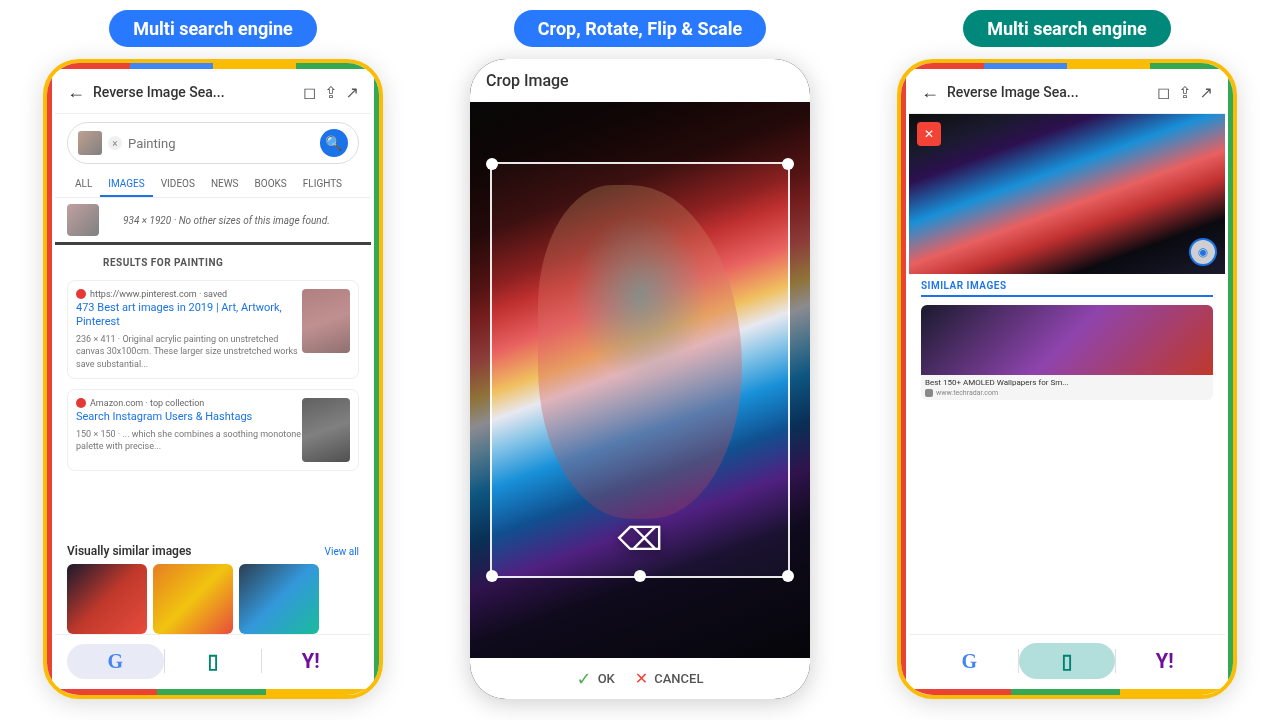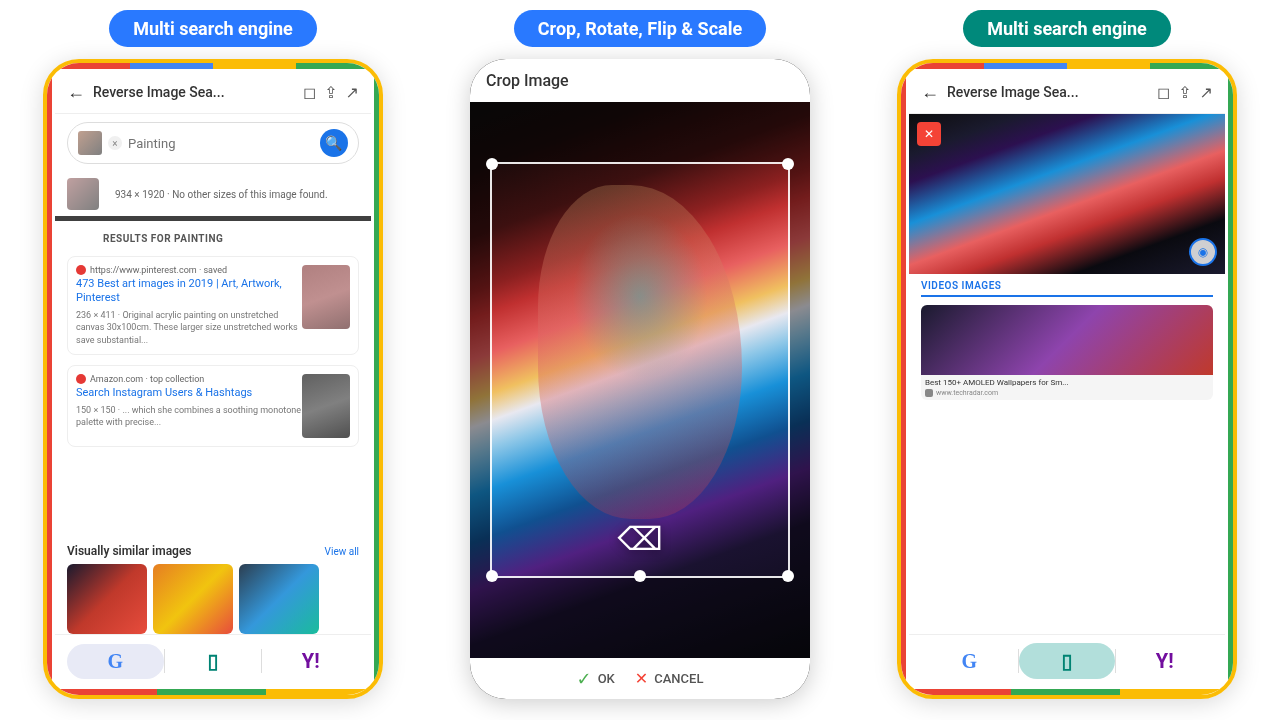--- a/index.html
+++ b/index.html
@@ -148,25 +148,26 @@
     .tab.active {
       color: #1a73e8;
       border-bottom: 2px solid #1a73e8;
     }
 
     
     .img-info {
       padding: 6px 12px;
       font-size: 10px;
       color: #666;
-      border-bottom: 5px solid #404040;
-      flex-shrink: 0;
-      display: flex;
-      align-items: center;
-      gap: 16px;
+      border-bottom: 3px solid #404040;
+      flex-shrink: 0;
+      display: flex;
+      align-items: center;
+      gap: 24px;
+      font-style: italic;
     }
     .img-info-thumb {
       width: 32px;
       height: 32px;
       background: linear-gradient(135deg, #c0a0a0, #808080);
       border-radius: 4px;
       flex-shrink: 0;
     }
 
     
@@ -522,20 +523,28 @@
 
       <div class="search-bar">
         <div class="search-thumb" style="background:linear-gradient(135deg,#c0a090,#808080);"></div>
         <div class="search-chip-x">×</div>
         <div class="search-input-fake">Painting</div>
         <div class="search-btn">
           <span class="search-btn-icon">🔍</span>
         </div>
       </div>
 
+      <div class="tabs">
+        <div class="tab">ALL</div>
+        <div class="tab active">IMAGES</div>
+        <div class="tab">VIDEOS</div>
+        <div class="tab">NEWS</div>
+        <div class="tab">BOOKS</div>
+        <div class="tab">FLIGHTS</div>
+      </div>
 
       <div class="img-info">
         <div class="img-info-thumb"></div>
         <span>934 × 1920 · No other sizes of this image found.</span>
       </div>
 
       <div style="padding:6px 12px 2px;">
         <span style="font-size:10px;color:#555;font-weight:700;letter-spacing:0.5px;margin-left:36px;">RESULTS FOR PAINTING</span>
       </div>
 
@@ -677,21 +686,21 @@
         <div style="position:absolute;top:8px;left:8px;">
           <div class="close-x">✕</div>
         </div>
 
         <div style="position:absolute;bottom:8px;right:8px;width:28px;height:28px;border:2px solid #1a73e8;border-radius:50%;background:rgba(255,255,255,0.8);display:flex;align-items:center;justify-content:center;">
           <span style="font-size:12px;color:#1a73e8;">◉</span>
         </div>
       </div>
 
       <div class="similar-images-section">
-        <div class="similar-section-title">VIDEOS IMAGES</div>
+        <div class="similar-section-title">SIMILAR IMAGES</div>
         <div class="similar-grid">
 
 
           <div class="similar-col">
             <div class="sim-card">
               <div class="sim-card-img" style="background:linear-gradient(135deg,#1a1a2e,#8e44ad,#c0392b);"></div>
               <div class="sim-card-title">Best 150+ AMOLED Wallpapers for Sm...</div>
               <div class="sim-card-source">
                 <div class="source-favicon"></div>
                 <span>www.techradar.com</span>

